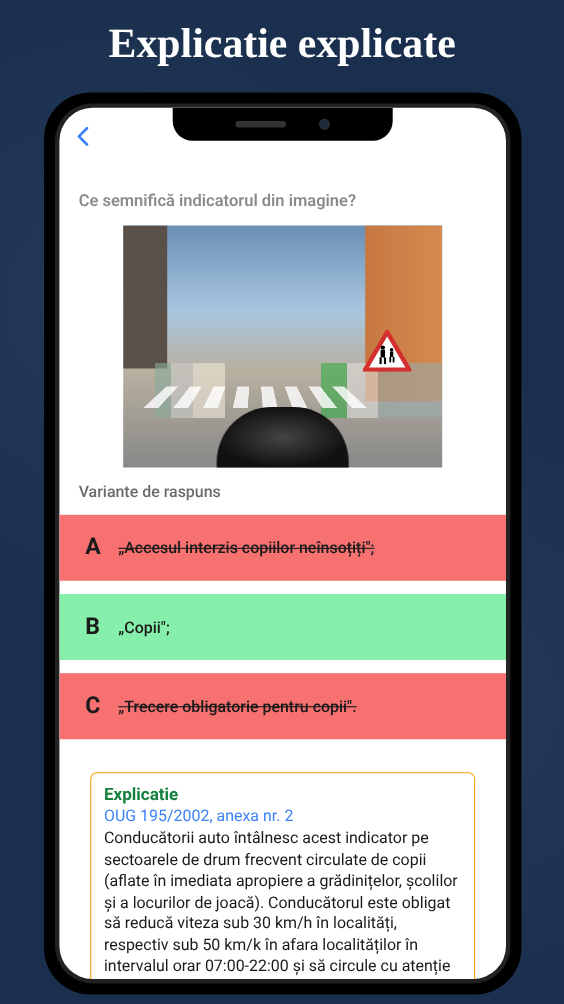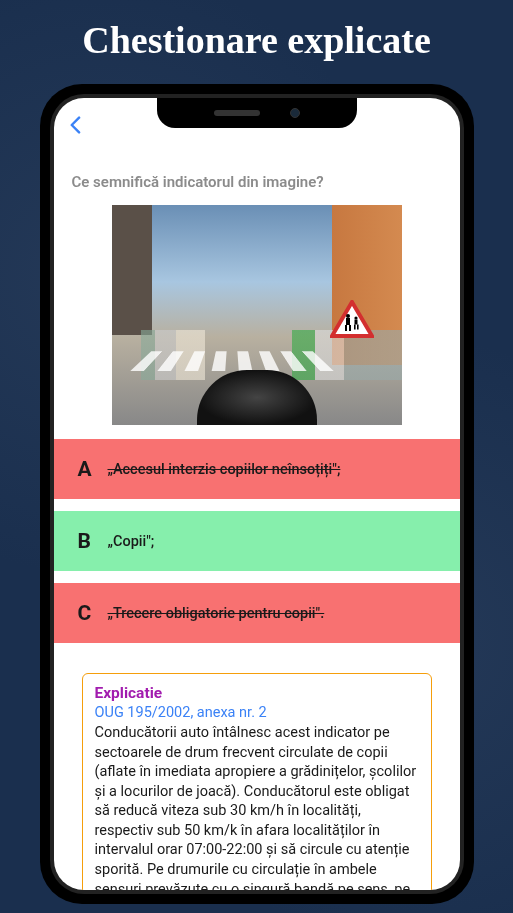--- a/index.html
+++ b/index.html
@@ -253,42 +253,42 @@
     .explanation-box {
       margin: 30px 14px 0;
       border: 1.5px solid #f59e0b;
       border-radius: 6px;
       padding: 10px 12px;
     }
     
     .explanation-title {
       font-weight: bold;
       font-size: 15.5px;
-      color: #a21caf;
+      color: #15803d;
       margin-bottom: 2px;
     }
     
     .explanation-ref {
       font-size: 14.5px;
       color: #3b82f6;
       margin-bottom: 2px;
     }
     
     .explanation-body {
       font-size: 14.5px;
       color: #1a1a1a;
       line-height: 1.35;
     }
   </style>
 </head>
 <body>
 
 <div class="bg-pattern"></div>
 
-<h1 class="page-title">Chestionare explicate</h1>
+<h1 class="page-title">Explicatie explicate</h1>
 
 <div class="phone-frame">
   <div class="phone-inner">
     <div class="phone-screen">
 
       <div class="notch">
         <div class="notch-speaker"></div>
         <div class="notch-camera"></div>
       </div>
 
@@ -320,20 +320,21 @@
                 <rect x="19" y="25" width="2" height="6"></rect>
                 <circle cx="26" cy="18" r="1.6"></circle>
                 <rect x="24.5" y="19.5" width="3" height="5"></rect>
                 <rect x="24" y="24.5" width="1.6" height="5"></rect>
                 <rect x="27" y="24.5" width="1.6" height="5"></rect>
               </g>
             </svg>
             <div class="moto-handle"></div>
           </div>
 
+          <div class="answers-label">Variante de raspuns</div>
 
           <div class="answers">
 
             <div class="answer wrong">
               <span class="answer-letter">A</span>
               <span class="answer-text">„Accesul interzis copiilor neînsoțiți";</span>
             </div>
 
             <div class="answer correct">
               <span class="answer-letter">B</span>

